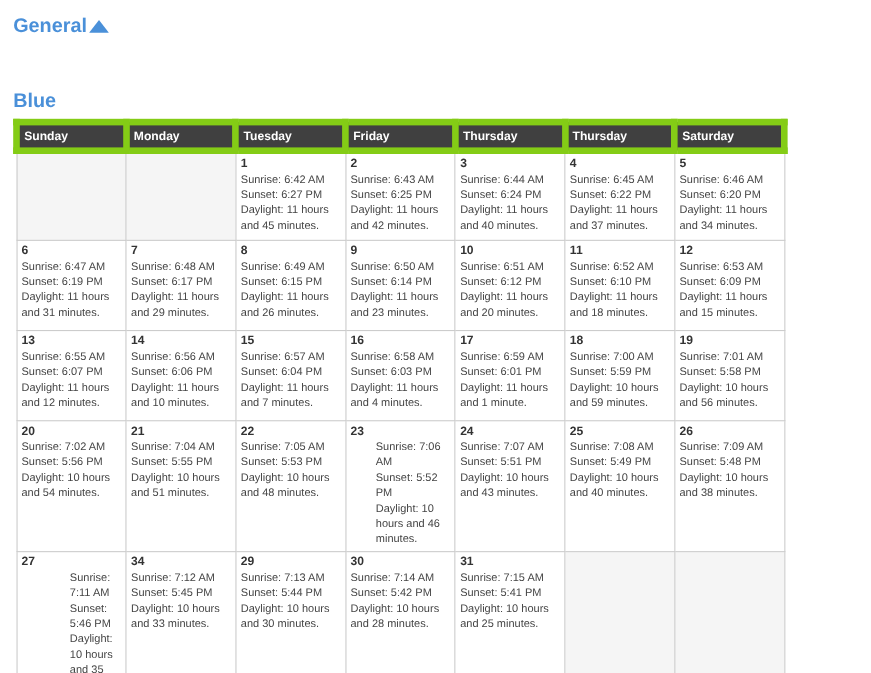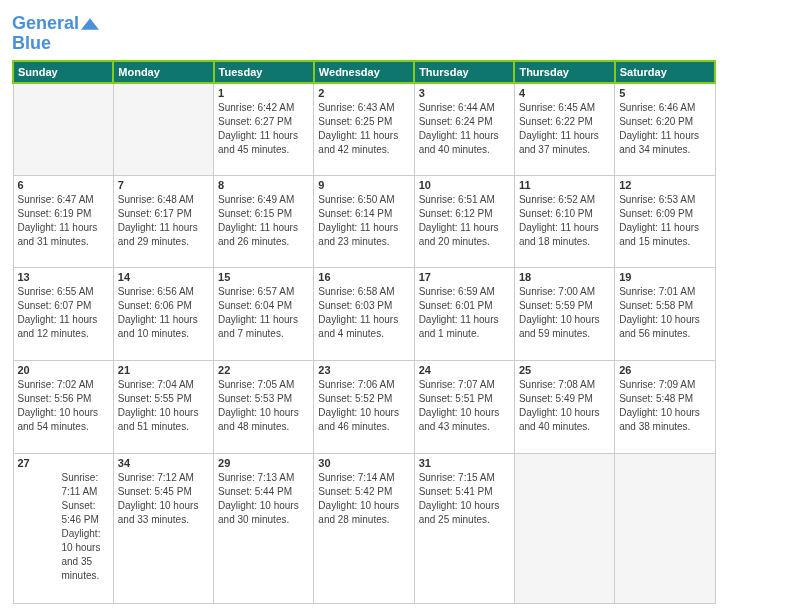--- a/index.html
+++ b/index.html
@@ -58,27 +58,27 @@
       color: #555;
       margin-top: 2px;
     }
     .calendar {
       flex: 1;
       border-collapse: collapse;
       width: 100%;
       table-layout: fixed;
     }
     .calendar th {
-      background: #0f766e;
+      background: #404040;
       color: #fff;
       font-size: 11px;
       font-weight: bold;
       padding: 4px 4px;
       text-align: left;
-      border: 2px solid #84cc16;
+      border: 6px solid #84cc16;
     }
     .calendar td {
       border: 1px solid #ccc;
       vertical-align: top;
       padding: 3px 4px;
       font-size: 9.5px;
       color: #333;
       height: 82px;
       background: #fff;
     }
@@ -104,37 +104,37 @@
   <div class="header">
     <div class="logo">
       <div style="display:flex;align-items:center;">
         <span class="logo-text">
           <span>General</span>
         </span>
         <svg class="logo-icon" viewBox="0 0 20 13" width="22" height="14" style="margin-left:2px;margin-top:0;">
           <polygon points="0,13 10,0 20,13" fill="#4a90d9"></polygon>
         </svg>
       </div>
-      <div style="margin-left:0;">
+      <div style="margin-left:0;margin-top:48px;">
         <span class="logo-text" style="color:#4a90d9;font-size:18px;font-weight:bold;">Blue</span>
       </div>
     </div>
     <div class="title-block">
       <div class="month-title"></div>
       <div class="location"></div>
     </div>
   </div>
 
   <table class="calendar">
     <thead>
       <tr>
       <th>Sunday</th>
           <th>Monday</th>
           <th>Tuesday</th>
-          <th>Wednesday</th>
+          <th>Friday</th>
           <th>Thursday</th>
           <th>Thursday</th>
           <th>Saturday</th>
         </tr>
     </thead>
     <tbody id="cal-body">
     <tr>
           <td class="empty"></td>
           <td class="empty"></td>
           <td>
@@ -270,21 +270,21 @@
 Daylight: 10 hours and 51 minutes.</div>
           </td>
           <td>
             <div class="day-num">22</div>
             <div class="day-info" style="white-space: pre-line;">Sunrise: 7:05 AM
 Sunset: 5:53 PM
 Daylight: 10 hours and 48 minutes.</div>
           </td>
           <td>
             <div class="day-num">23</div>
-            <div class="day-info" style="white-space: pre-line;">Sunrise: 7:06 AM
+            <div class="day-info" style="white-space: pre-line; margin-left: 23px;">Sunrise: 7:06 AM
 Sunset: 5:52 PM
 Daylight: 10 hours and 46 minutes.</div>
           </td>
           <td>
             <div class="day-num">24</div>
             <div class="day-info" style="white-space: pre-line;">Sunrise: 7:07 AM
 Sunset: 5:51 PM
 Daylight: 10 hours and 43 minutes.</div>
           </td>
           <td>

